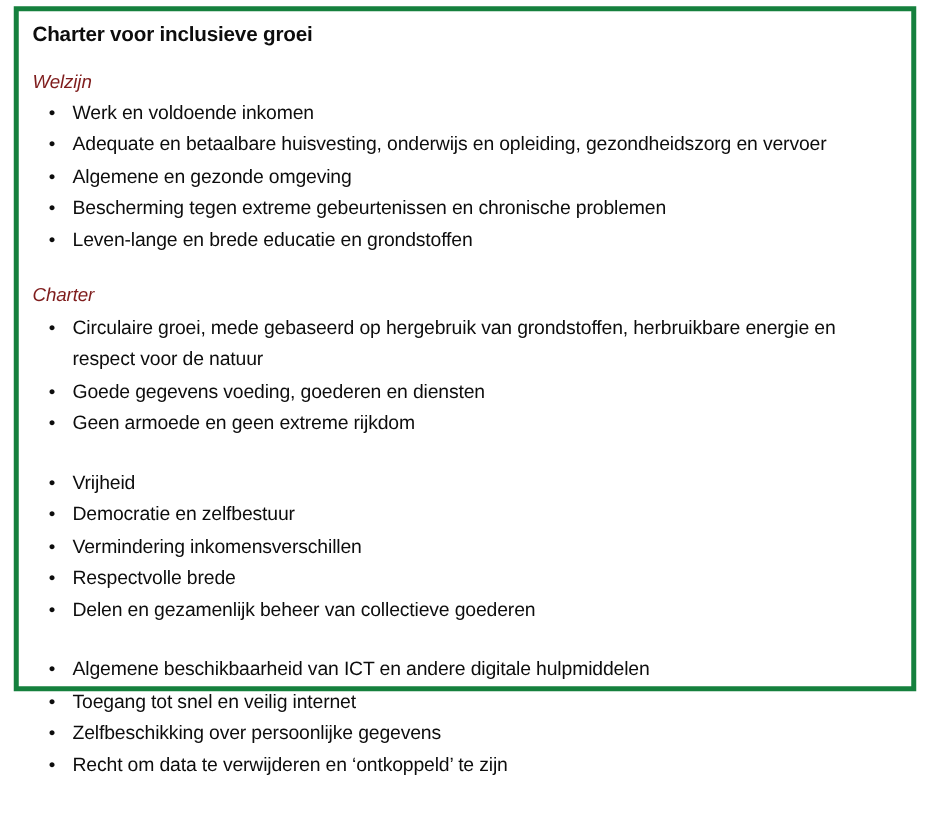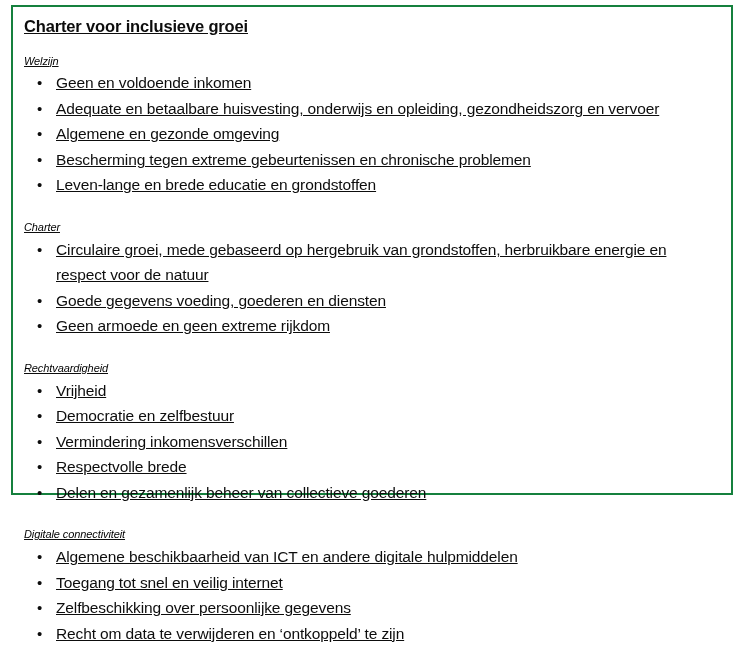--- a/index.html
+++ b/index.html
@@ -22,26 +22,25 @@
     height: 660px;
     background: #ffffff;
   }
 
   
   .charter-box {
     position: absolute;
     left: 11px;
     top: 5px;
     width: 722px;
-    height: 490px;
+    height: 548px;
     box-sizing: border-box;
-    border: 2px solid #15803d;
+    border: 4px solid #15803d;
     background: #ffffff;
     padding: 9px 16px 0 11px;
-    text-decoration: underline;
   }
 
   .charter-title {
     font-size: 16.5px;
     font-weight: bold;
     line-height: 1.25;
     letter-spacing: -0.15px;
     color: #0d0d0d;
     margin: 0 0 0 0;
     padding: 0;
@@ -58,28 +57,28 @@
     padding: 0;
   }
   .section + .section {
     margin-top: 22px;
   }
   .section:first-child {
     margin-top: 17px;
   }
 
   .section-heading {
-    font-size: 11px;
+    font-size: 15px;
     font-style: italic;
     font-weight: normal;
     line-height: 1.35;
     letter-spacing: -0.1px;
     margin: 0 0 2px 0;
     padding: 0;
-    color: #000000;
+    color: #7f1d1d;
   }
 
   .bullet-list {
     margin: 0;
     padding: 0;
     list-style: none;
   }
 
   .bullet-item {
     position: relative;
@@ -114,21 +113,21 @@
   <div class="charter-box">
 
     <h1 class="charter-title">Charter voor inclusieve groei</h1>
 
     <div class="sections">
         <section class="section">
           <div class="section-heading">Welzijn</div>
           <ul class="bullet-list">
             <li class="bullet-item">
               <span class="bullet-marker">•</span>
-              <span class="bullet-text">Geen en voldoende inkomen</span>
+              <span class="bullet-text">Werk en voldoende inkomen</span>
             </li>
             <li class="bullet-item">
               <span class="bullet-marker">•</span>
               <span class="bullet-text">Adequate en betaalbare huisvesting, onderwijs en opleiding, gezondheidszorg en vervoer</span>
             </li>
             <li class="bullet-item">
               <span class="bullet-marker">•</span>
               <span class="bullet-text">Algemene en gezonde omgeving</span>
             </li>
             <li class="bullet-item">
@@ -152,21 +151,20 @@
               <span class="bullet-marker">•</span>
               <span class="bullet-text">Goede gegevens voeding, goederen en diensten</span>
             </li>
             <li class="bullet-item">
               <span class="bullet-marker">•</span>
               <span class="bullet-text">Geen armoede en geen extreme rijkdom</span>
             </li>
           </ul>
         </section>
         <section class="section">
-          <div class="section-heading">Rechtvaardigheid</div>
           <ul class="bullet-list">
             <li class="bullet-item">
               <span class="bullet-marker">•</span>
               <span class="bullet-text">Vrijheid</span>
             </li>
             <li class="bullet-item">
               <span class="bullet-marker">•</span>
               <span class="bullet-text">Democratie en zelfbestuur</span>
             </li>
             <li class="bullet-item">
@@ -177,21 +175,20 @@
               <span class="bullet-marker">•</span>
               <span class="bullet-text">Respectvolle brede</span>
             </li>
             <li class="bullet-item">
               <span class="bullet-marker">•</span>
               <span class="bullet-text">Delen en gezamenlijk beheer van collectieve goederen</span>
             </li>
           </ul>
         </section>
         <section class="section">
-          <div class="section-heading">Digitale connectiviteit</div>
           <ul class="bullet-list">
             <li class="bullet-item">
               <span class="bullet-marker">•</span>
               <span class="bullet-text">Algemene beschikbaarheid van ICT en andere digitale hulpmiddelen</span>
             </li>
             <li class="bullet-item">
               <span class="bullet-marker">•</span>
               <span class="bullet-text">Toegang tot snel en veilig internet</span>
             </li>
             <li class="bullet-item">

